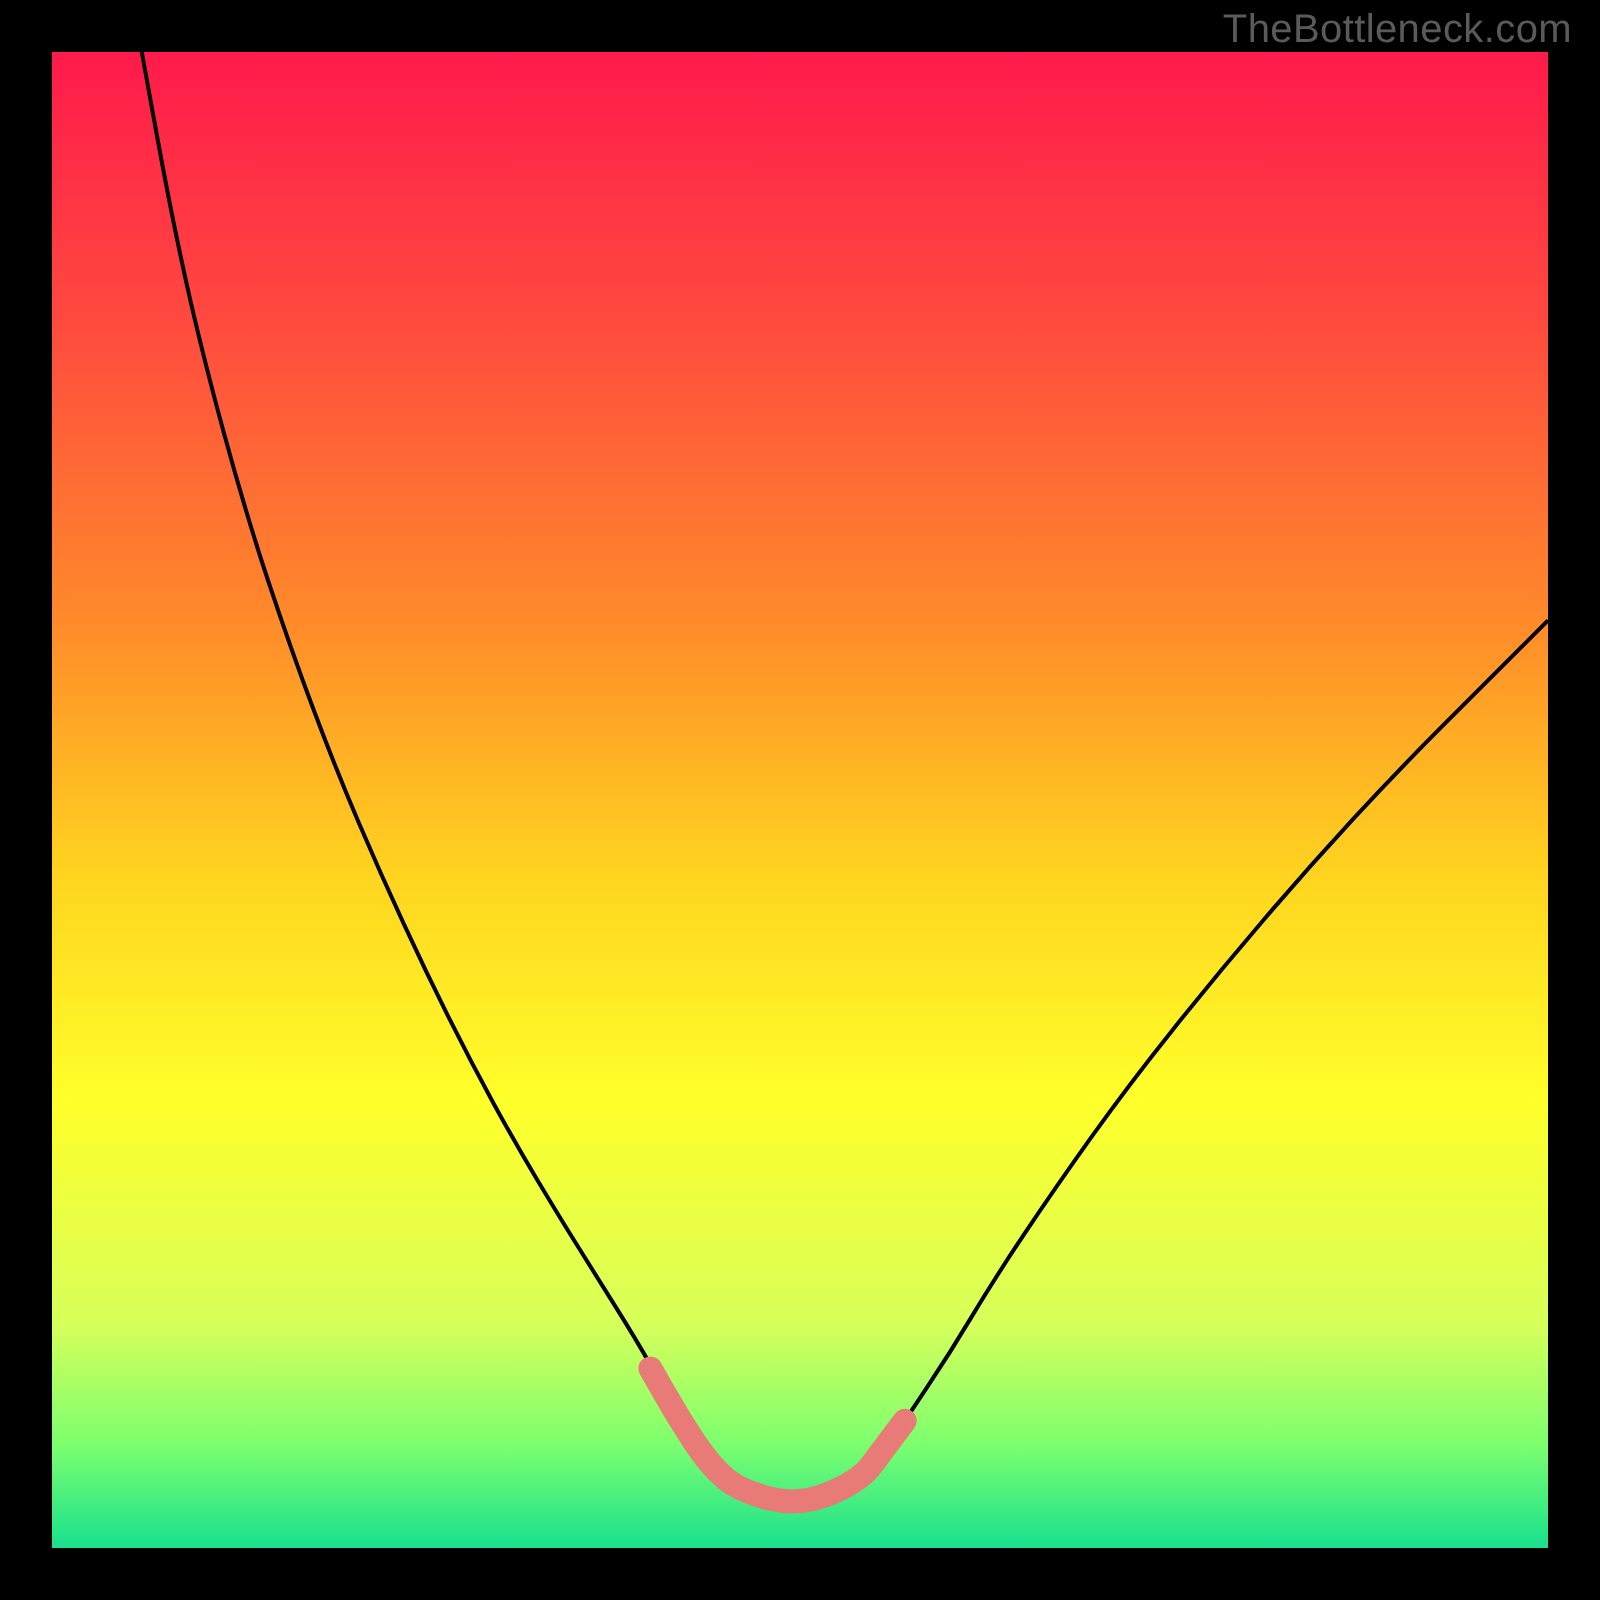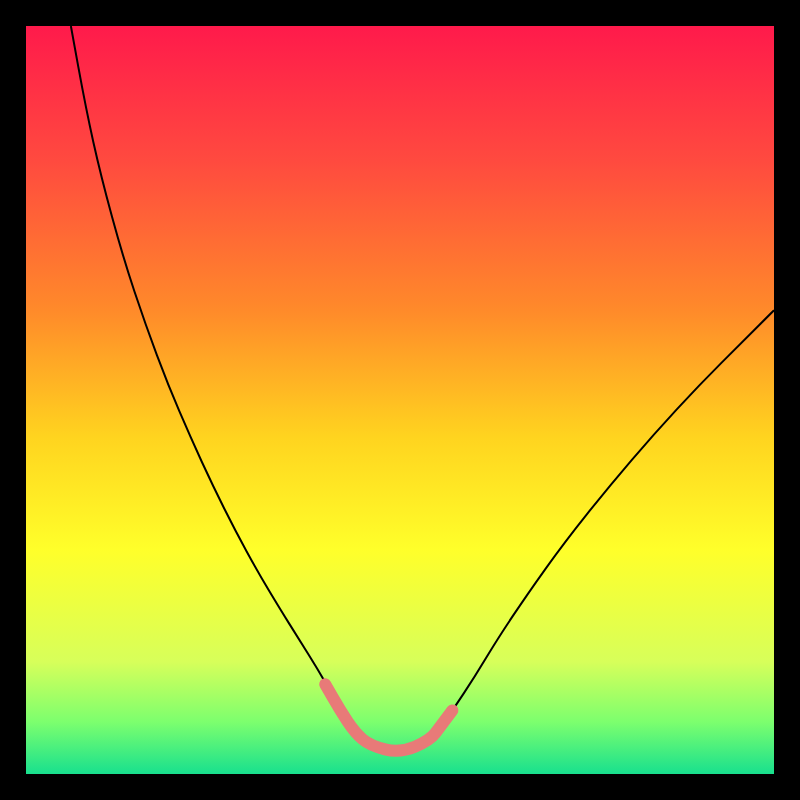--- a/index.html
+++ b/index.html
@@ -35,20 +35,21 @@
     user-select: none;
   }
   svg {
     display: block;
   }
 </style>
 </head>
 <body>
 
 <div class="frame">
+  <div class="watermark">TheBottleneck.com</div>
   <div class="plot-area">
     <svg id="plot-svg" width="748" height="748" viewBox="0 0 748 748" preserveAspectRatio="none">
       <defs>
         <linearGradient id="bg-grad" x1="0" y1="0" x2="0" y2="1">
             <stop offset="0%" stop-color="#ff1a4b"></stop>
             <stop offset="18%" stop-color="#ff4a3f"></stop>
             <stop offset="38%" stop-color="#ff8a2a"></stop>
             <stop offset="55%" stop-color="#ffd41f"></stop>
             <stop offset="70%" stop-color="#ffff2a"></stop>
             <stop offset="85%" stop-color="#d7ff5a"></stop>

